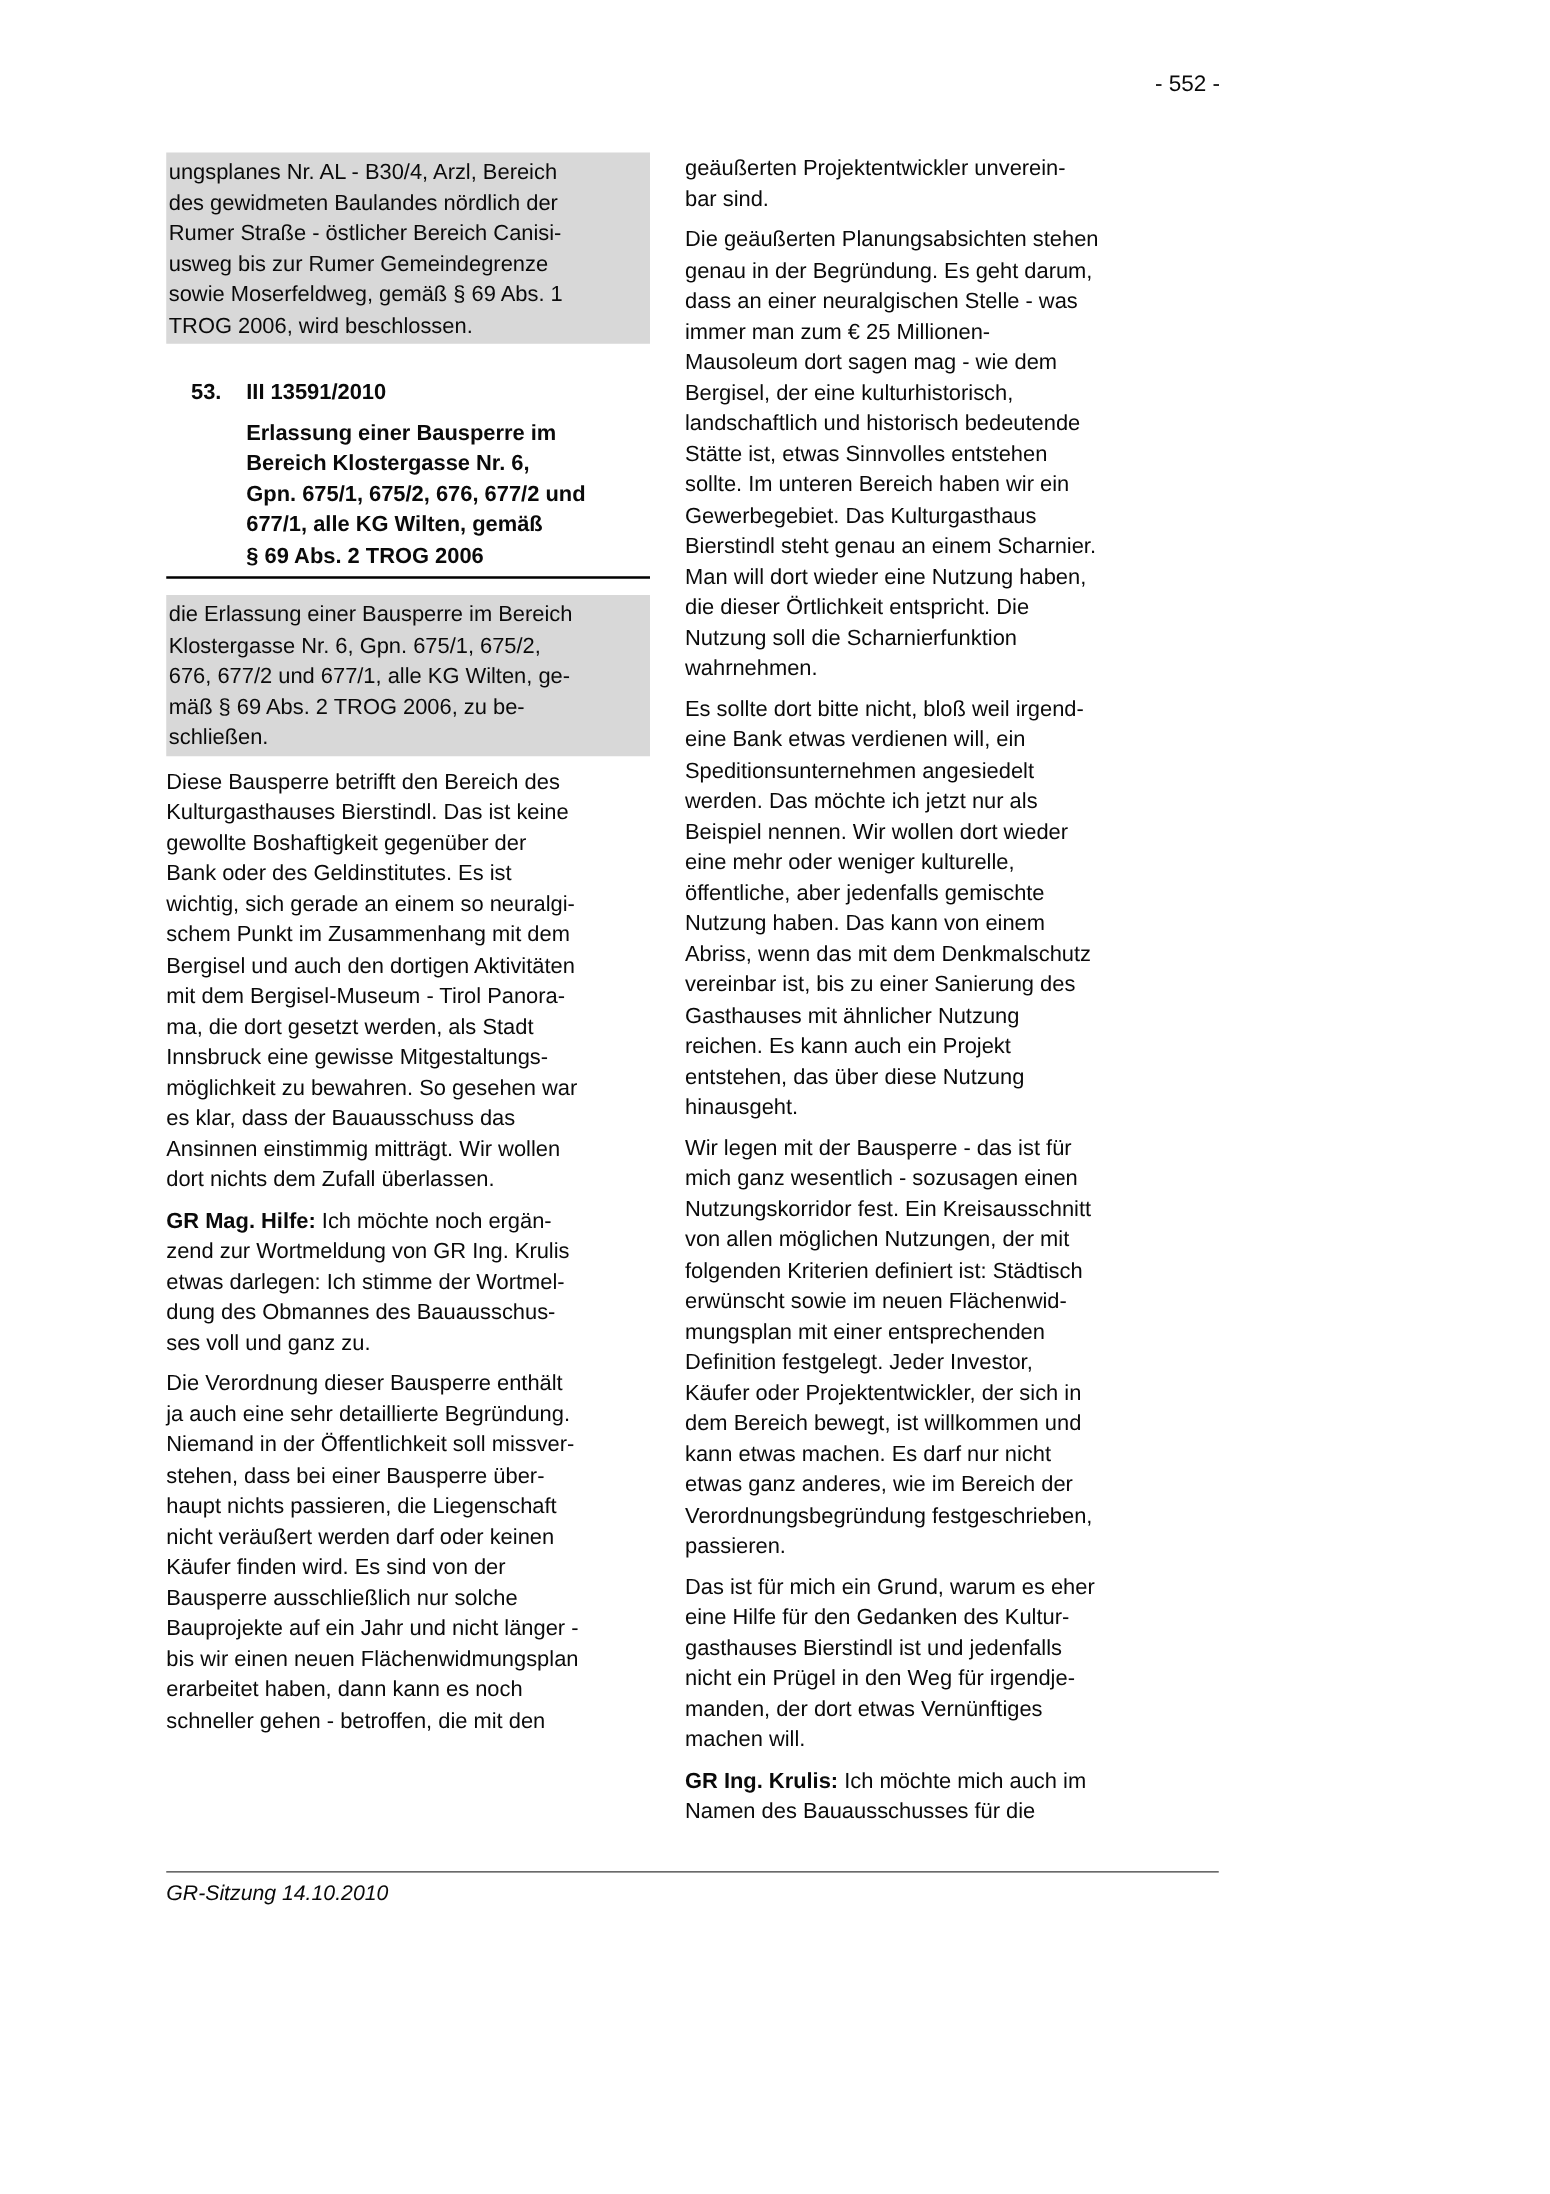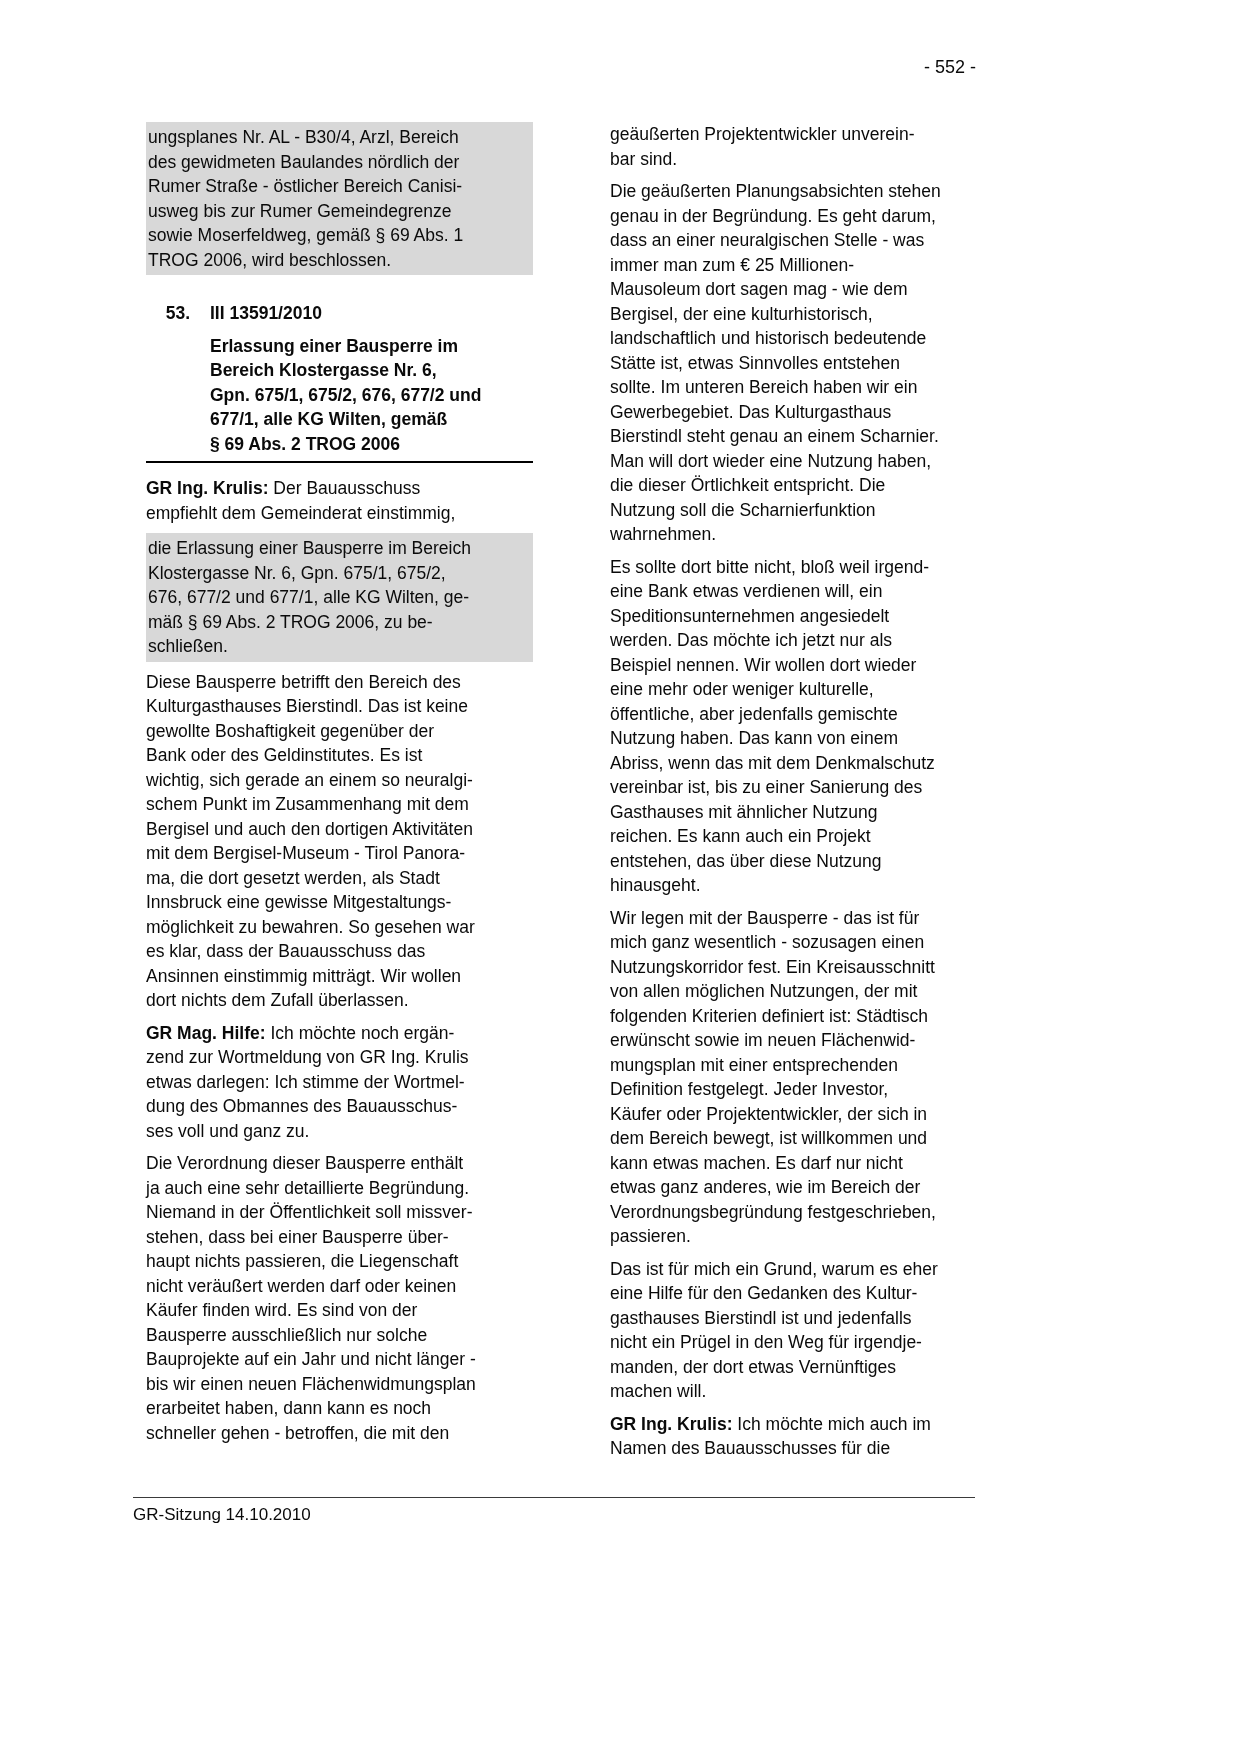--- a/index.html
+++ b/index.html
@@ -22,23 +22,22 @@
     width: 843px;
   }
   .page-number {
     width: 843px;
     text-align: right;
     font-size: 18px;
     line-height: 22px;
   }
   .columns {
     display: flex;
-    gap: 77px;
+    gap: 28px;
     margin-top: 44px;
-    margin-left: 13px;
   }
   .col {
     width: 387px;
     flex: none;
     font-size: 17.5px;
     line-height: 24.5px;
   }
   .block {
     margin: 0 0 8px 0;
     white-space: pre;
@@ -73,20 +72,21 @@
   }
   .footer {
     position: absolute;
     left: 133px;
     top: 1497px;
     width: 842px;
     border-top: 1px solid #3a3a3a;
     padding-top: 6px;
     font-size: 17px;
     line-height: 22px;
+    font-style: italic;
   }
 </style>
 </head>
 <body>
 
 <div class="content">
 
   <div class="page-number">- 552 -</div>
 
   <div class="columns">
@@ -104,22 +104,20 @@
           <span>III 13591/2010</span>
         </div>
 
       <div class="agenda-title">Erlassung einer Bausperre im
 Bereich Klostergasse Nr. 6,
 Gpn. 675/1, 675/2, 676, 677/2 und
 677/1, alle KG Wilten, gemäß
 § 69 Abs. 2 TROG 2006</div>
       <div class="title-rule"></div>
 
-      <p class="block"><b class="speaker">GR Ing. Krulis:</b><span> Der Bauausschuss
-empfiehlt dem Gemeinderat einstimmig,</span></p>
 
       <div class="block highlight">die Erlassung einer Bausperre im Bereich
 Klostergasse Nr. 6, Gpn. 675/1, 675/2,
 676, 677/2 und 677/1, alle KG Wilten, ge-
 mäß § 69 Abs. 2 TROG 2006, zu be-
 schließen.</div>
 
       <p class="block">Diese Bausperre betrifft den Bereich des
 Kulturgasthauses Bierstindl. Das ist keine
 gewollte Boshaftigkeit gegenüber der

